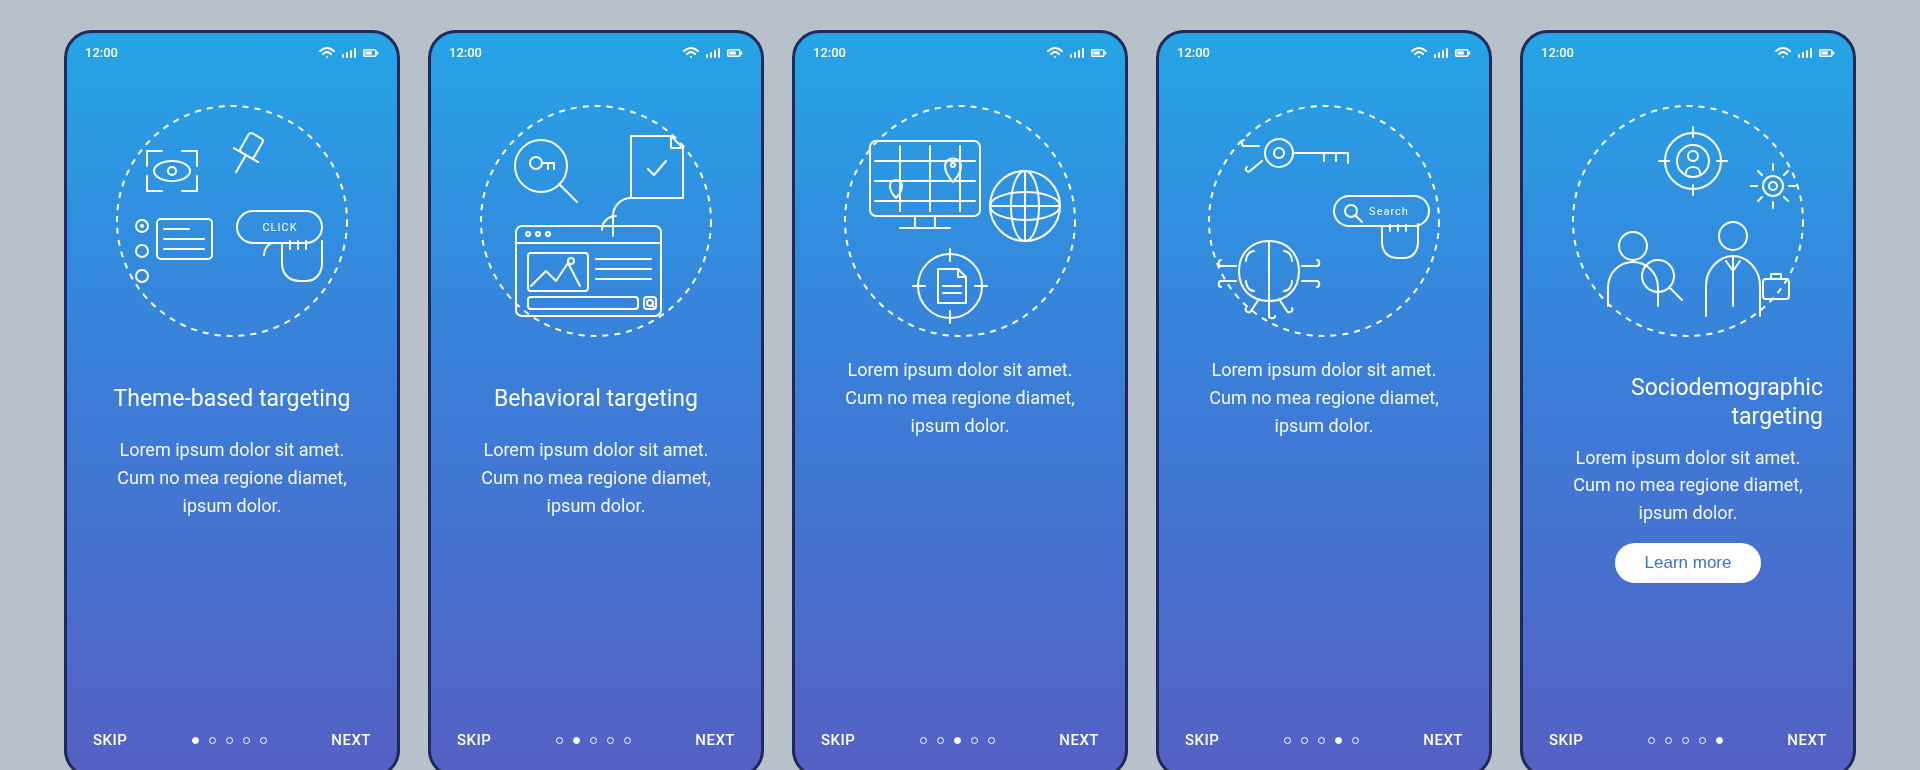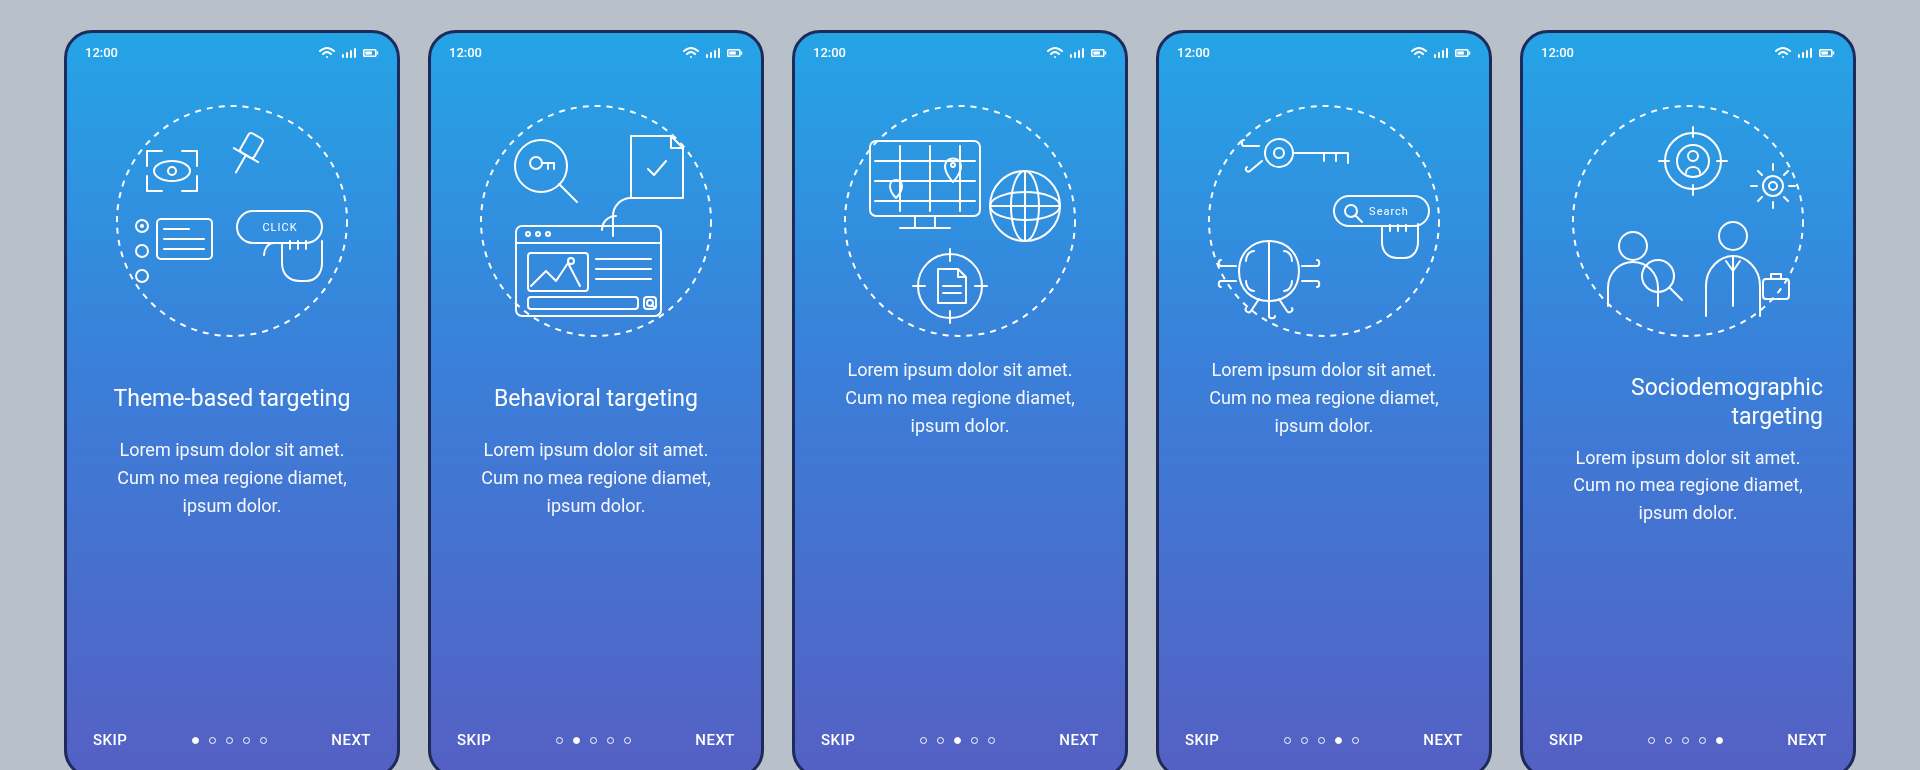--- a/index.html
+++ b/index.html
@@ -420,20 +420,23 @@
           <circle cx="185" cy="145" r="14"></circle>
           <path d="M158 225 v-30 c0 -18 14 -30 27 -30 s27 12 27 30 v30"></path>
           <path d="M185 165 v50 M178 170 l7 10 l7 -10"></path>
           <rect x="215" y="188" width="26" height="20" rx="3"></rect>
             <path d="M223 188 v-5 h10 v5"></path>
         </g>
       </svg>
     </div>
     <h2 class="title">Sociodemographic targeting</h2>
     <p class="body">Lorem ipsum dolor sit amet. Cum no mea regione diamet, ipsum dolor.</p>
+    <div class="cta-wrap">
+      <button class="cta">Learn more</button>
+    </div>
     <div class="nav">
       <span class="skip">SKIP</span>
       <div class="dots">
         <span class="dot"></span>
         <span class="dot"></span>
         <span class="dot"></span>
         <span class="dot"></span>
         <span class="dot active"></span>
       </div>
       <span class="next">NEXT</span>

